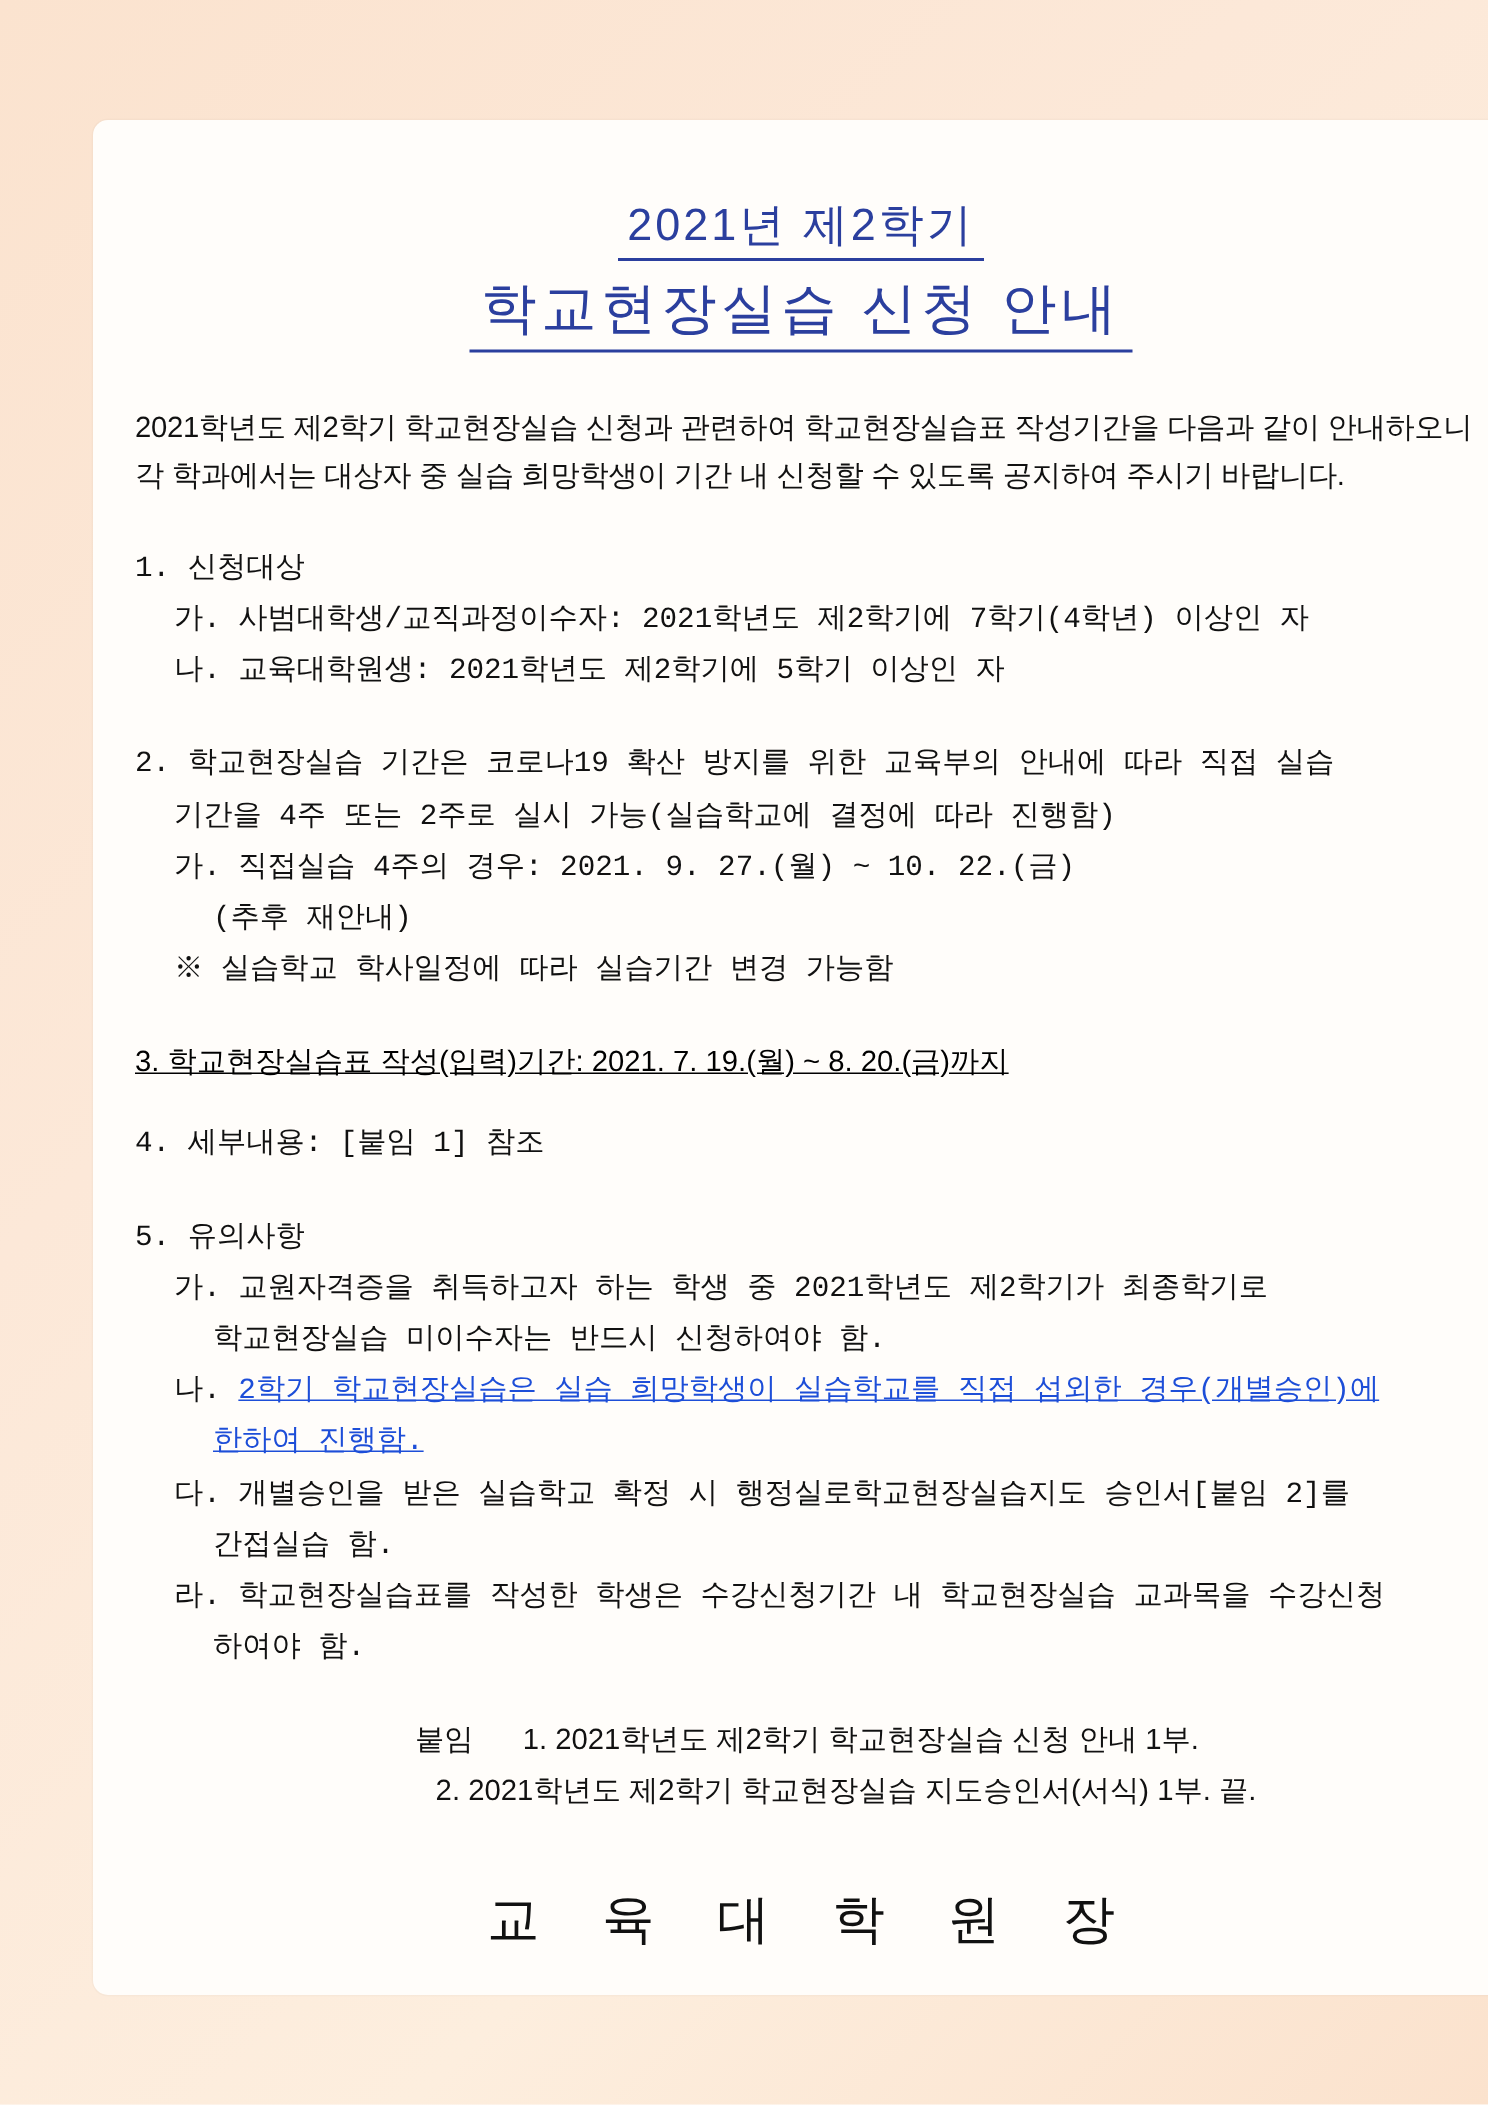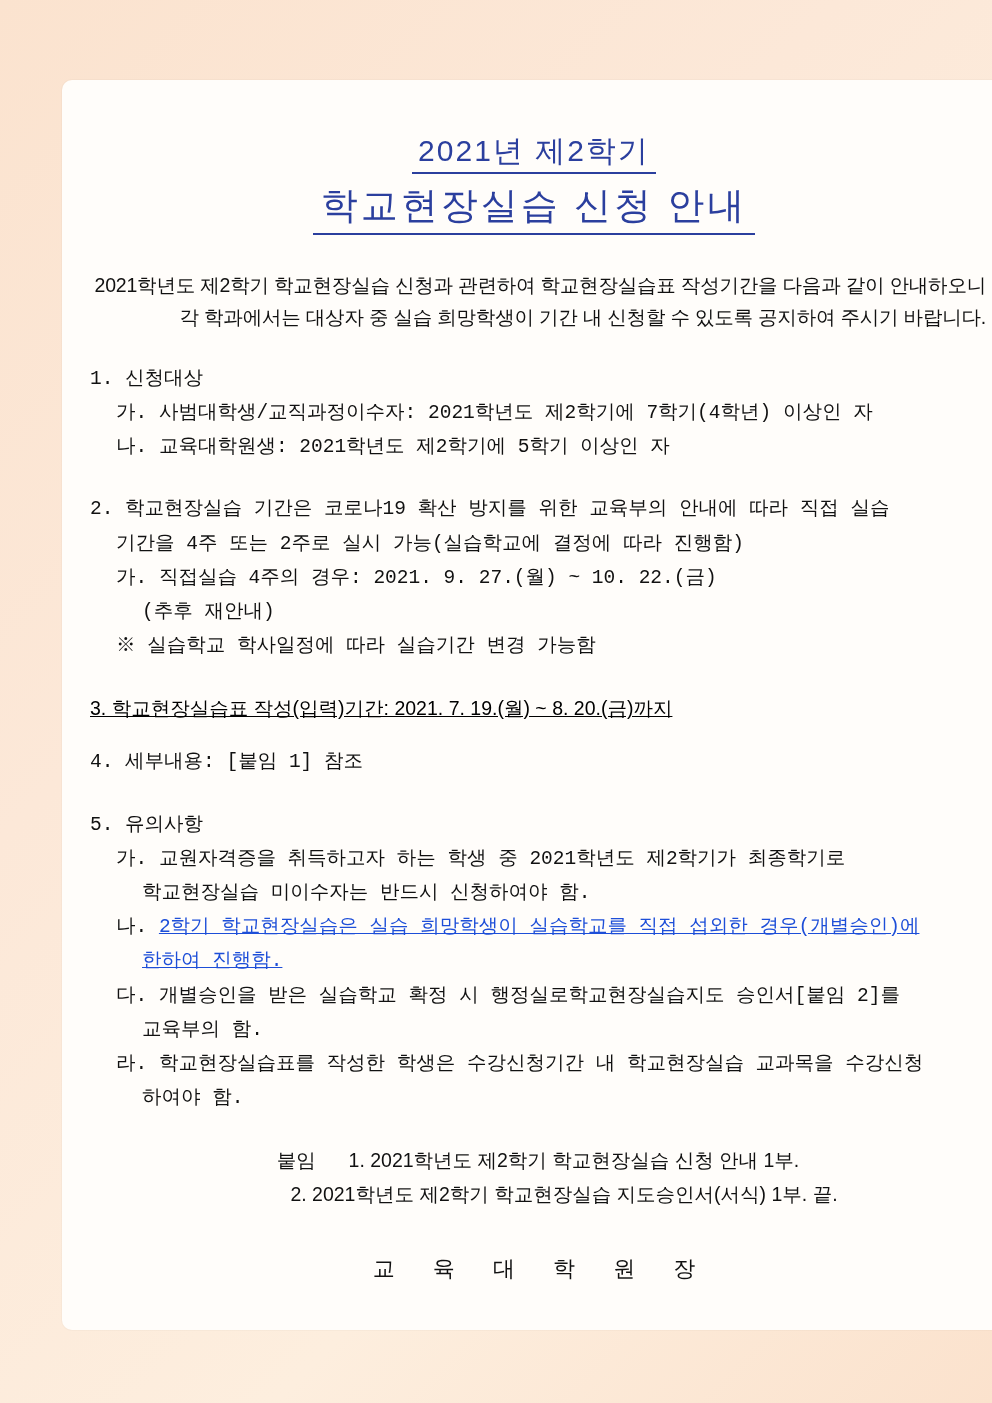--- a/index.html
+++ b/index.html
@@ -49,21 +49,20 @@
     line-height: 1.3;
   }
   .body-text {
     color: #111;
     font-size: 19.5px;
     line-height: 1.65;
   }
   .intro {
     margin: 0 0 30px 8px;
     letter-spacing: -0.2px;
-    text-align: right;
   }
   .section {
     margin: 0 0 8px 8px;
     font-family: Liberation Mono, monospace;
   }
   .sec-head {
     margin: 0 0 2px 0;
   }
   .sub {
     margin: 0 0 2px 26px;
@@ -88,21 +87,21 @@
     text-align: center;
   }
   .attach-line {
     margin: 0 0 2px 0;
   }
   .attach-indent {
     margin-left: 52px;
   }
   .signature {
     text-align: center;
-    font-size: 22px;
+    font-size: 35px;
     letter-spacing: 16px;
     color: #111;
     margin-top: 40px;
     font-weight: normal;
     text-indent: 16px;
   }
 </style>
 </head>
 <body>
 
@@ -154,21 +153,21 @@
       <div class="sub">가. 교원자격증을 취득하고자 하는 학생 중 2021학년도 제2학기가 최종학기로</div>
       <div class="sub2">학교현장실습 미이수자는 반드시 신청하여야 함.</div>
       <div class="sub">
         <span>나.</span>
         <span class="underline-blue">2학기 학교현장실습은 실습 희망학생이 실습학교를 직접 섭외한 경우(개별승인)에</span>
       </div>
       <div class="sub2">
         <span class="underline-blue">한하여 진행함.</span>
       </div>
       <div class="sub">다. 개별승인을 받은 실습학교 확정 시 행정실로학교현장실습지도 승인서[붙임 2]를</div>
-      <div class="sub2">교육부의 함.</div>
+      <div class="sub2">간접실습 함.</div>
       <div class="sub">라. 학교현장실습표를 작성한 학생은 수강신청기간 내 학교현장실습 교과목을 수강신청</div>
       <div class="sub2">하여야 함.</div>
     </div>
 
     <div class="gap"></div>
 
     <div class="attach-block">
       <div class="attach-line">
         <span>붙임</span>
         <span style="display:inline-block;width:22px;"></span>

